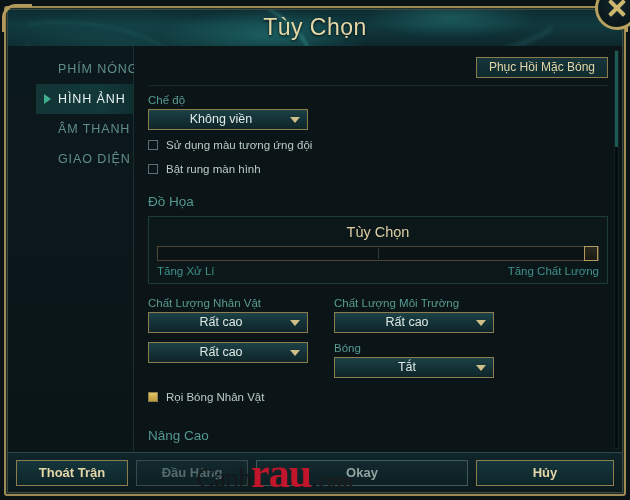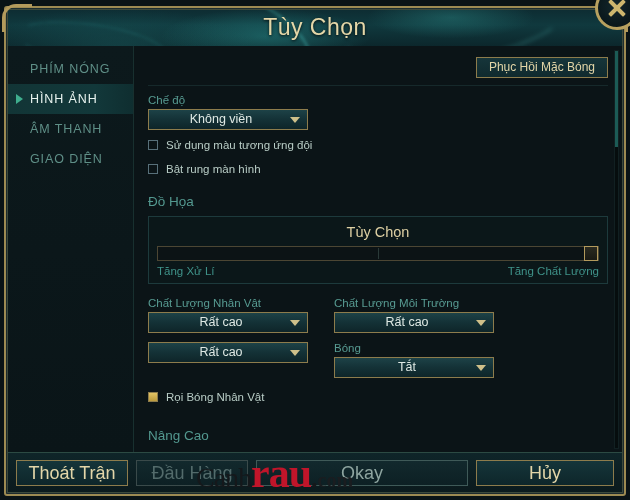--- a/index.html
+++ b/index.html
@@ -138,20 +138,21 @@
     z-index: 10;
   }
 
   
   #sidebar {
     width: 126px;
     flex: 0 0 126px;
     background: linear-gradient(180deg, #0c191c 0%, #0a1518 100%);
     border-right: 1px solid #18302f;
     padding-top: 8px;
+    padding-left: 28px;
   }
   .nav-item {
     position: relative;
     height: 30px;
     line-height: 30px;
     padding-left: 22px;
     font-size: 12.5px;
     letter-spacing: .9px;
     color: #5f8f87;
     cursor: pointer;
@@ -359,25 +360,26 @@
     display: flex;
     align-items: center;
     padding: 0 8px;
     gap: 8px;
     z-index: 25;
   }
   .bbtn {
     height: 26px;
     line-height: 24px;
     text-align: center;
-    font-size: 18px;
+    font-size: 13px;
     cursor: pointer;
     background: linear-gradient(180deg, #15353a 0%, #0e262a 100%);
     border: 1px solid #8d7c4c;
     color: #e3d6a9;
+    font-weight: bold;
   }
   .bbtn.b-exit   { width: 112px; }
   .bbtn.b-surr   { width: 112px; border-color: #3a4a4a; color: #536b6b;
                    background: linear-gradient(180deg, #12292d 0%, #0d2024 100%); }
   .bbtn.b-okay   { flex: 1 1 auto; border-color: #3f5a58; color: #8ea5a0;
                    background: linear-gradient(180deg, #12292d 0%, #0d2024 100%); }
   .bbtn.b-cancel { width: 138px; }
 
   
   #watermark {

